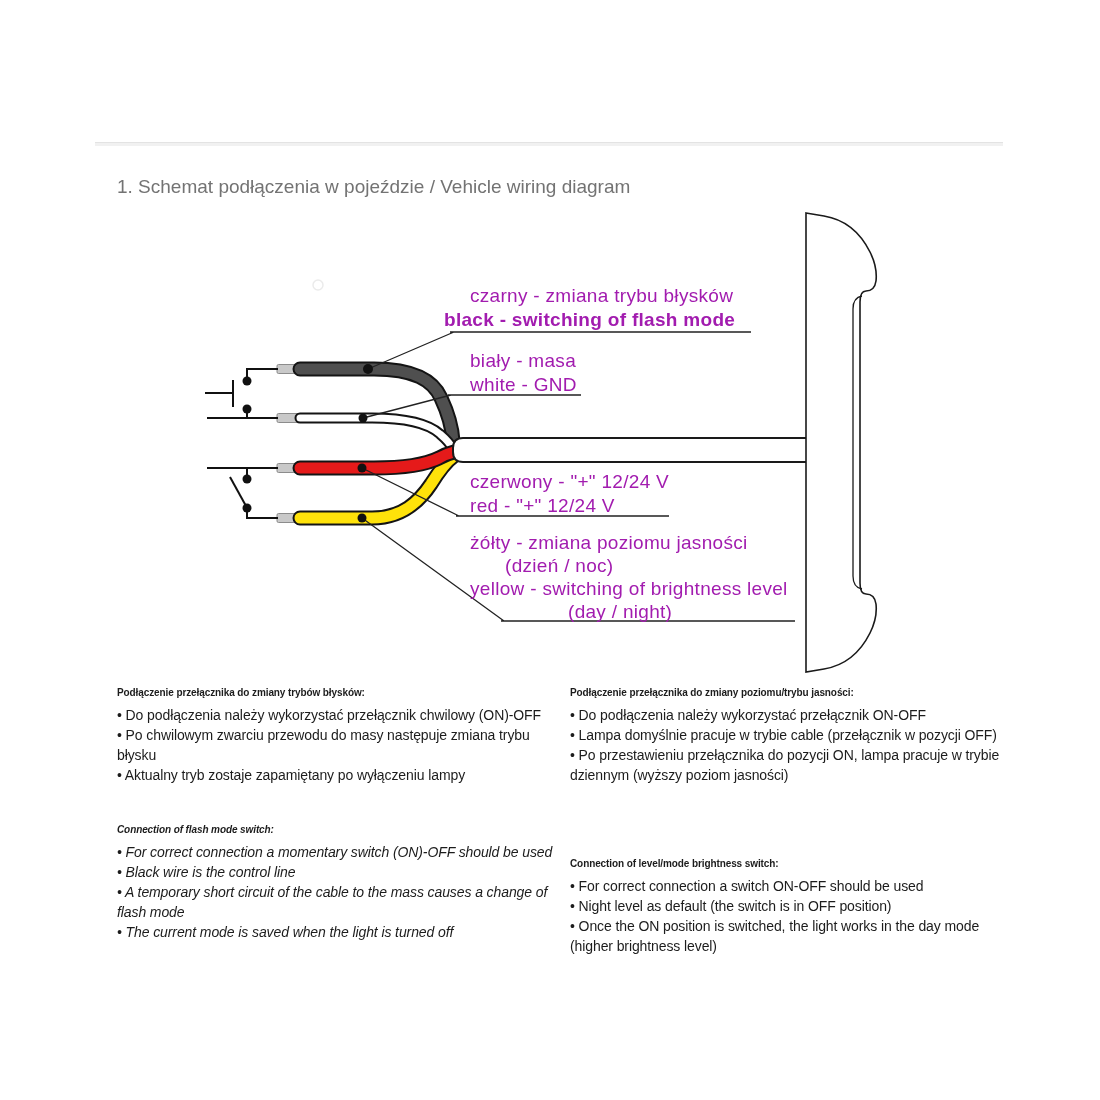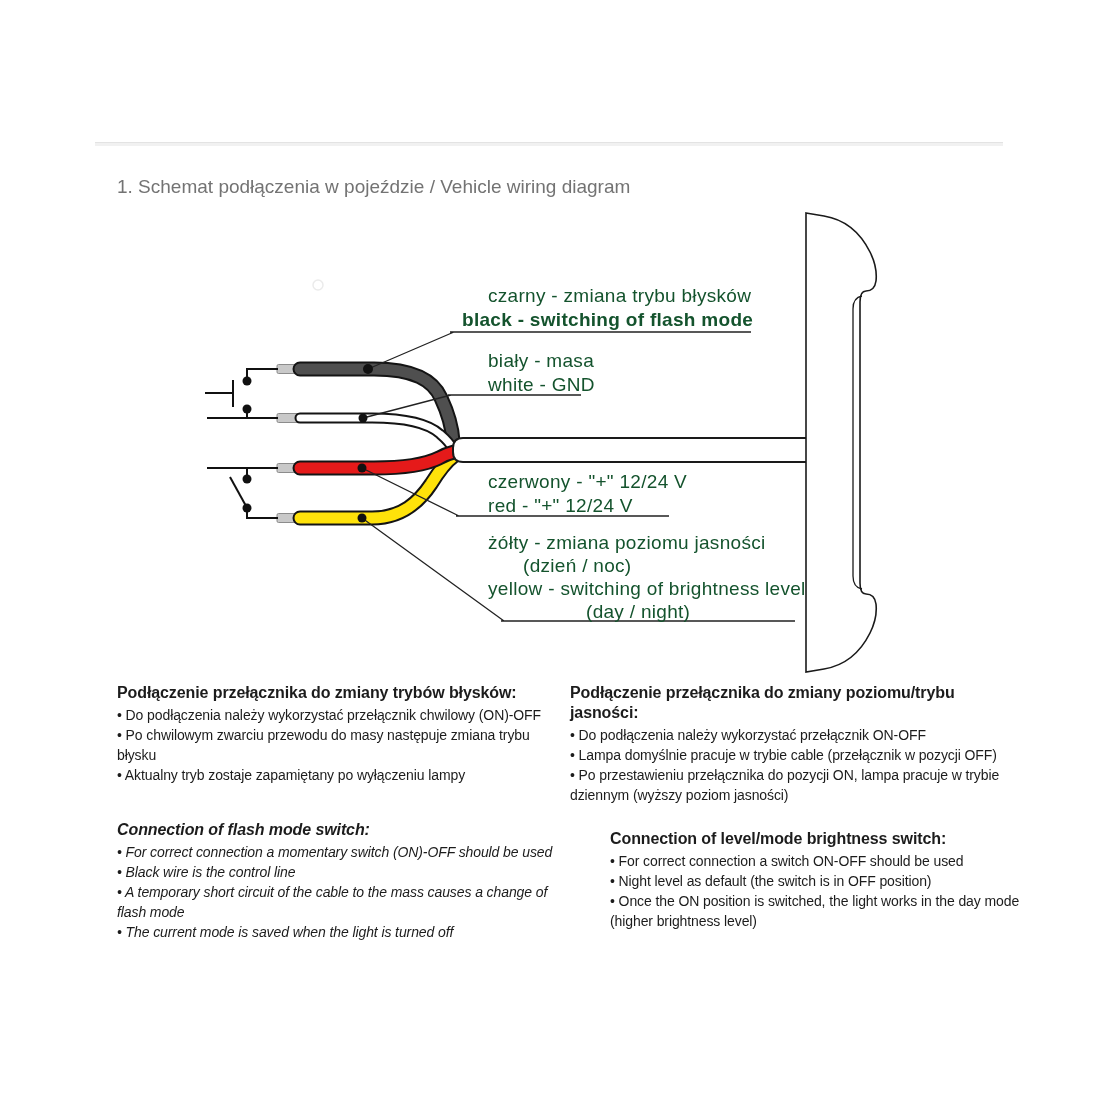--- a/index.html
+++ b/index.html
@@ -11,25 +11,25 @@
   .top-rule {
     position:absolute; left:95px; top:142px; width:908px; height:4px;
     background:#f1f1f1; border-top:1px solid #e3e3e3;
   }
   .page-title {
     position:absolute; left:117px; top:176px;
     font-size:19px; color:#737373; white-space:nowrap; font-weight:normal;
   }
   svg.diagram { position:absolute; left:0; top:0; width:1100px; height:1100px; }
   .wlabel {
-    position:absolute; font-size:19px; line-height:22px; color:#14532d;
-    letter-spacing:0.3px; white-space:nowrap;margin-left:18px;
+    position:absolute; font-size:19px; line-height:22px; color:#a21caf;
+    letter-spacing:0.3px; white-space:nowrap;
   }
   .section { position:absolute; font-size:14px; line-height:20px; letter-spacing:-0.1px; }
-  .section .sec-heading { font-size:16px; font-weight:bold; margin-bottom:2px; }
+  .section .sec-heading { font-size:10px; font-weight:bold; margin-bottom:2px; }
   .bullet::before { content:"• "; }
   .col-l { left:117px; width:450px; }
   .col-r { left:570px; width:442px; }
 </style>
 </head>
 <body>
 
 <div class="top-rule"></div>
 
 <h1 class="page-title">1. Schemat podłączenia w pojeździe / Vehicle wiring diagram</h1>
@@ -118,18 +118,18 @@
 </div>
 
 <div class="section col-l" style="top:820px;font-style:italic;">
   <div class="sec-heading">Connection of flash mode switch:</div>
   <div class="bullet">For correct connection a momentary switch (ON)-OFF should be used</div>
   <div class="bullet">Black wire is the control line</div>
   <div class="bullet">A temporary short circuit of the cable to the mass causes a change of flash mode</div>
   <div class="bullet">The current mode is saved when the light is turned off</div>
 </div>
 
-<div class="section col-r" style="top:829px;margin-left:40px;">
+<div class="section col-r" style="top:854px;">
   <div class="sec-heading">Connection of level/mode brightness switch:</div>
   <div class="bullet">For correct connection a switch ON-OFF should be used</div>
   <div class="bullet">Night level as default (the switch is in OFF position)</div>
   <div class="bullet">Once the ON position is switched, the light works in the day mode (higher brightness level)</div>
 </div>
 
 </body></html>

